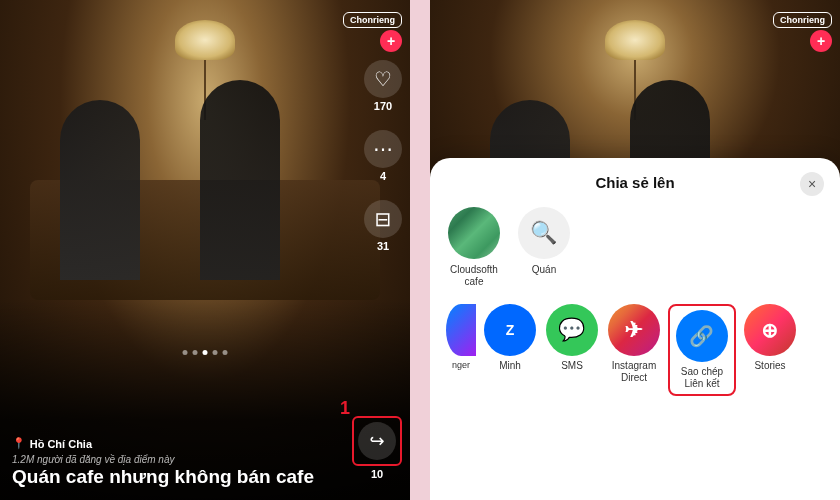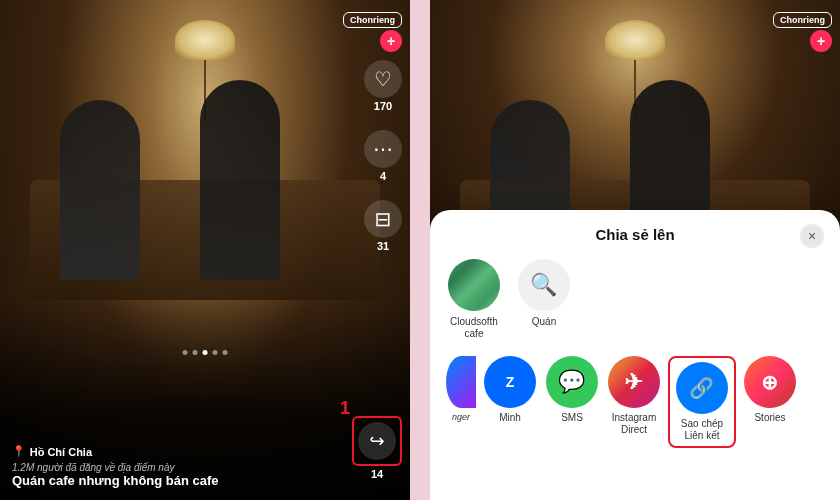--- a/index.html
+++ b/index.html
@@ -237,21 +237,21 @@
     .photo-badge {
       background: rgba(255,255,255,0.3);
       border-radius: 4px;
       padding: 1px 5px;
       color: #fff;
       font-size: 9px;
     }
 
     .caption {
       color: #fff;
-      font-size: 13px;
+      font-size: 19px;
       font-weight: 700;
       line-height: 1.3;
     }
 
     
     .share-btn-container {
       position: absolute;
       right: 8px;
       bottom: 30px;
       display: flex;
@@ -349,21 +349,21 @@
       font-size: 14px;
       font-weight: bold;
     }
 
     
     .share-modal {
       position: absolute;
       bottom: 0;
       left: 0;
       right: 0;
-      height: 290px;
+      height: 342px;
       background: #fff;
       border-radius: 20px 20px 0 0;
       padding: 16px;
       box-shadow: 0 -4px 20px rgba(0,0,0,0.2);
     }
 
     .modal-header {
       display: flex;
       align-items: center;
       justify-content: center;
@@ -575,21 +575,21 @@
     </div>
     <div class="views-text">1.2M người đã đăng về địa điểm này</div>
     <div class="caption">Quán cafe nhưng không bán cafe</div>
   </div>
 
   <div class="share-btn-container" style="position:absolute;right:8px;bottom:20px;">
     <span class="number-badge-1">1</span>
     <div class="red-box-1">
       <div class="share-icon-btn">↪</div>
     </div>
-    <span class="share-count">14</span>
+    <span class="share-count">10</span>
   </div>
 </div>
 
 <div class="divider"></div>
 
 <div class="right-panel">
   <div class="right-bg">
     <div class="scene">
       <div class="lamp"></div>
       <div class="table-surface"></div>
@@ -622,21 +622,21 @@
       <div class="contact-item">
         <div class="search-avatar">🔍</div>
         <span class="contact-name">Quán</span>
       </div>
     </div>
 
     <div class="app-icons-row">
 
       <div class="partial-item">
         <div class="partial-icon"></div>
-        <span class="app-name" style="font-size:9px;font-style:italic;">nger</span>
+        <span class="app-name" style="font-size:9px;">nger</span>
       </div>
 
       <div class="app-item">
         <div class="app-icon app-icon-zalo">
           <span style="font-size:14px;font-weight:900;">Z</span>
         </div>
         <span class="app-name">Minh</span>
       </div>
 
       <div class="app-item">

